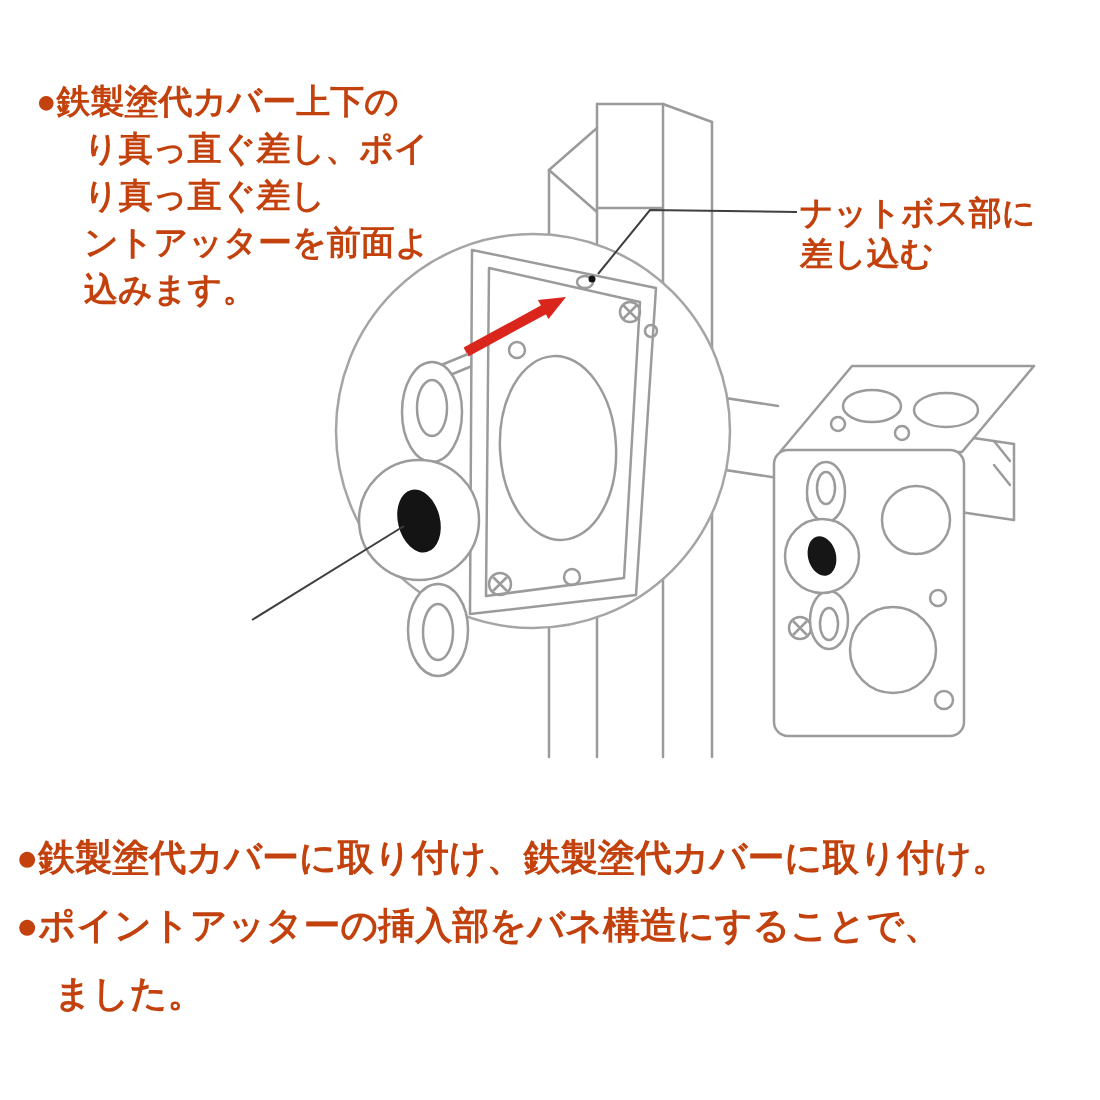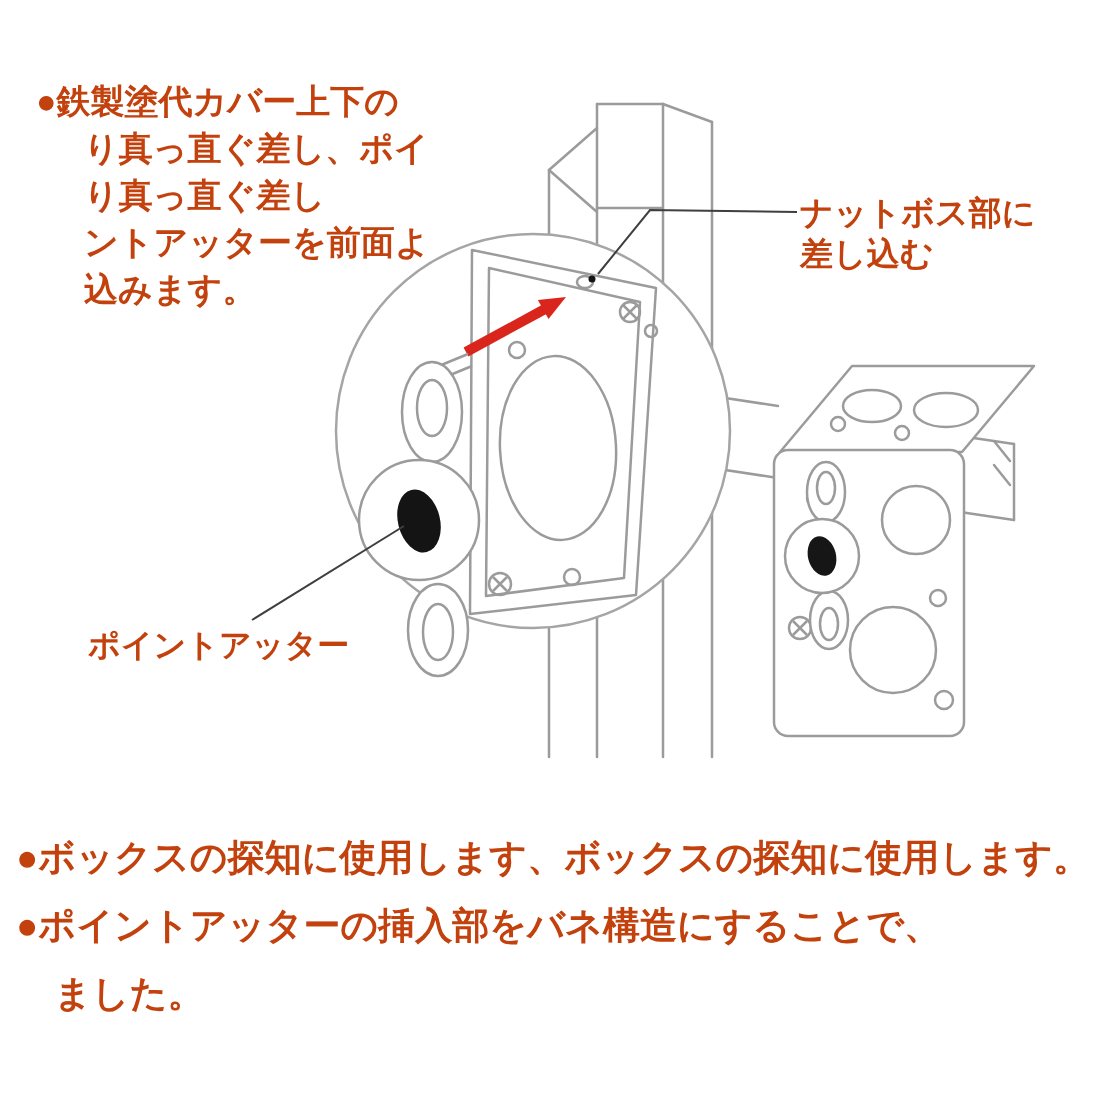--- a/index.html
+++ b/index.html
@@ -124,21 +124,20 @@
     <div class="indent">り真っ直ぐ差し</div>
     <div class="indent">ントアッターを前面よ</div>
     <div class="indent">込みます。</div>
   </div>
 
   <div id="nut-boss-label" class="note">
     <div>ナットボス部に</div>
     <div>差し込む</div>
   </div>
 
-  <div id="point-atter-label" class="note">ポイントアッター</div>
 
   <div id="bottom-notes" class="note">
-    <div>●ボックスの探知に使用します、ボックスの探知に使用します。</div>
+    <div>●鉄製塗代カバーに取り付け、鉄製塗代カバーに取り付け。</div>
     <div>●ポイントアッターの挿入部をバネ構造にすることで、</div>
     <div class="indent">ました。</div>
   </div>
 
 </div>
 
 </body></html>

